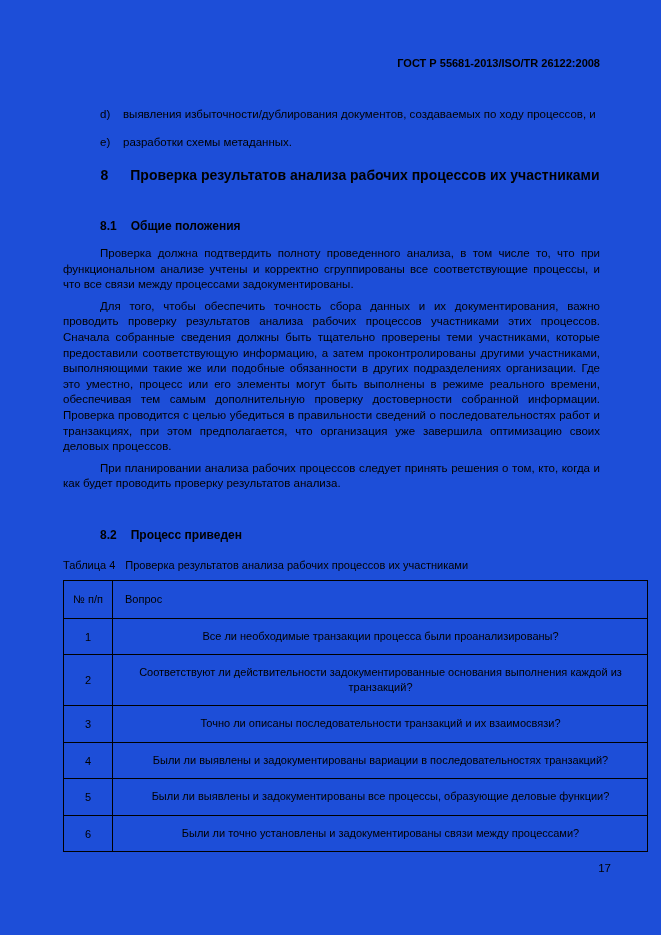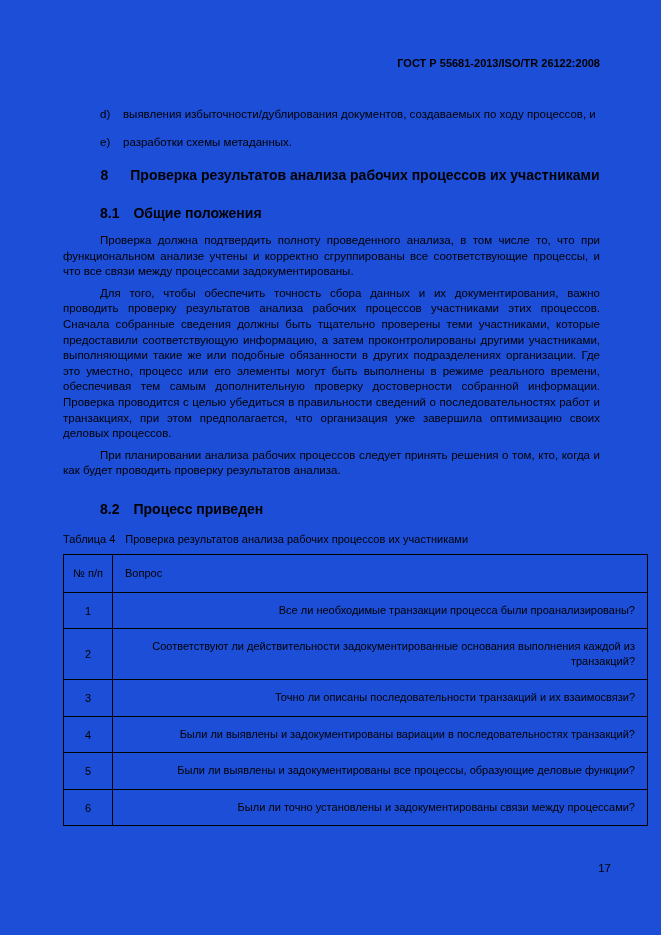--- a/index.html
+++ b/index.html
@@ -34,23 +34,23 @@
   .section-heading {
     margin-top: 18px;
     margin-left: 37px;
     font-size: 14px;
     font-weight: bold;
     line-height: 16px;
     text-align: center;
   }
   .section-heading .sec-num { margin-right: 22px; }
   .subsection-heading {
-    margin-top: 23px;
+    margin-top: 36px;
     margin-left: 37px;
-    font-size: 14px;
+    font-size: 12px;
     font-weight: bold;
     line-height: 14px;
   }
   .subsection-heading .sub-num { margin-right: 14px; }
   .para {
     margin-top: 13px;
     font-size: 11.5px;
     line-height: 15.6px;
     text-align: justify;
     text-indent: 37px;
@@ -70,21 +70,21 @@
     font-size: 11px;
   }
   table.qtable th, table.qtable td {
     border: 1px solid #000000;
     vertical-align: middle;
   }
   .col-num { width: 49px; }
   th { font-weight: normal; }
   th.cell-num, td.cell-num { text-align: center; padding: 10px 4px; }
   th.cell-q { text-align: left; padding: 10px 12px; }
-  td.cell-q { text-align: right; padding: 10px 12px 11px 13px; line-height: 14.5px; margin-left: 24px; }
+  td.cell-q { text-align: center; padding: 10px 12px 11px 13px; line-height: 14.5px; margin-left: 24px; }
   table.qtable thead th { height: 38px; }
   table.qtable tbody td { height: 36px; }
   .page-number {
     position: absolute;
     top: 862px;
     right: 50px;
     font-size: 11.5px;
   }
 </style>
 </head>

